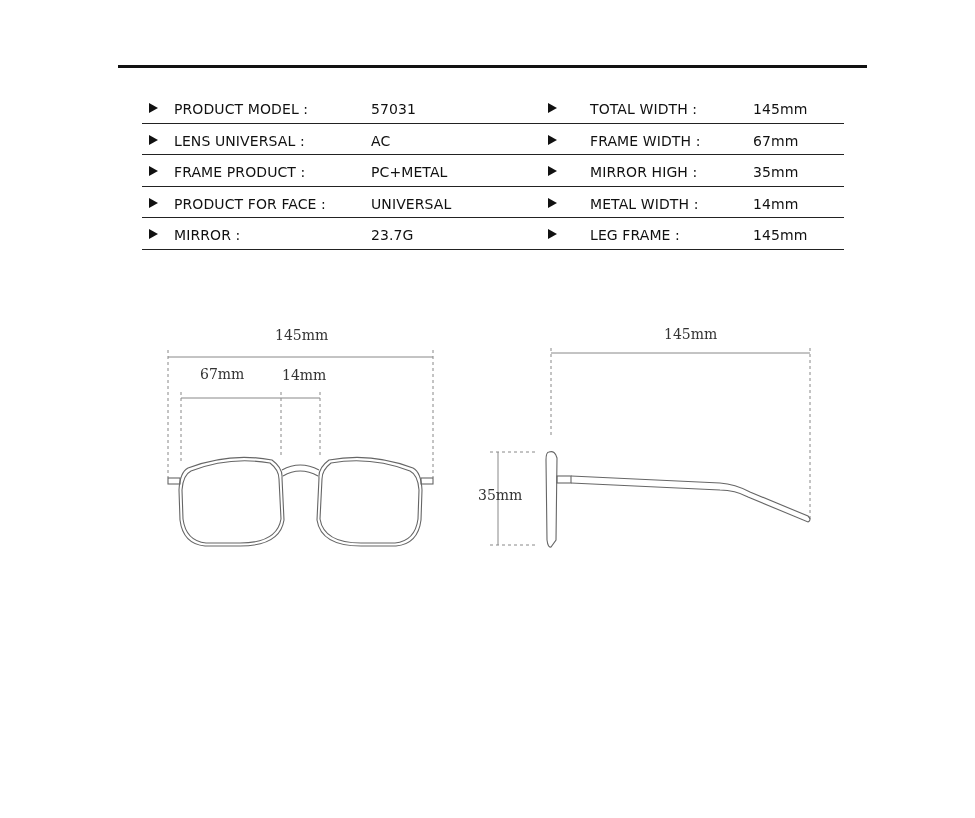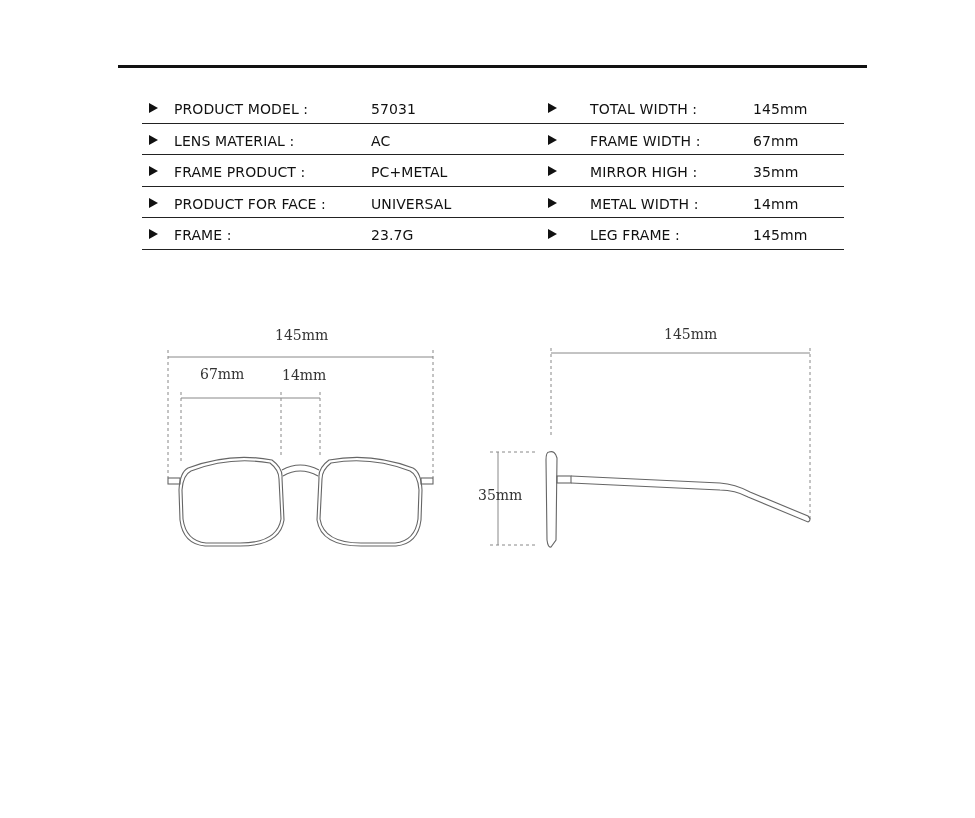--- a/index.html
+++ b/index.html
@@ -26,21 +26,21 @@
   <div class="spec-row">
     <span class="bullet b1"></span>
     <span class="cell l1">PRODUCT MODEL :</span>
     <span class="cell v1">57031</span>
     <span class="bullet b2"></span>
     <span class="cell l2">TOTAL WIDTH :</span>
     <span class="cell v2">145mm</span>
   </div>
   <div class="spec-row">
     <span class="bullet b1"></span>
-    <span class="cell l1">LENS MATERIAL :</span>
+    <span class="cell l1">LENS UNIVERSAL :</span>
     <span class="cell v1">AC</span>
     <span class="bullet b2"></span>
     <span class="cell l2">FRAME WIDTH :</span>
     <span class="cell v2">67mm</span>
   </div>
   <div class="spec-row">
     <span class="bullet b1"></span>
     <span class="cell l1">FRAME PRODUCT :</span>
     <span class="cell v1">PC+METAL</span>
     <span class="bullet b2"></span>
@@ -50,21 +50,21 @@
   <div class="spec-row">
     <span class="bullet b1"></span>
     <span class="cell l1">PRODUCT FOR FACE :</span>
     <span class="cell v1">UNIVERSAL</span>
     <span class="bullet b2"></span>
     <span class="cell l2">METAL WIDTH :</span>
     <span class="cell v2">14mm</span>
   </div>
   <div class="spec-row">
     <span class="bullet b1"></span>
-    <span class="cell l1">FRAME :</span>
+    <span class="cell l1">MIRROR :</span>
     <span class="cell v1">23.7G</span>
     <span class="bullet b2"></span>
     <span class="cell l2">LEG FRAME :</span>
     <span class="cell v2">145mm</span>
   </div>
 </div>
 
 <svg class="diagram" viewBox="0 0 975 818" xmlns="http://www.w3.org/2000/svg">
   <g fill="none" stroke="#888" stroke-width="1">
 

